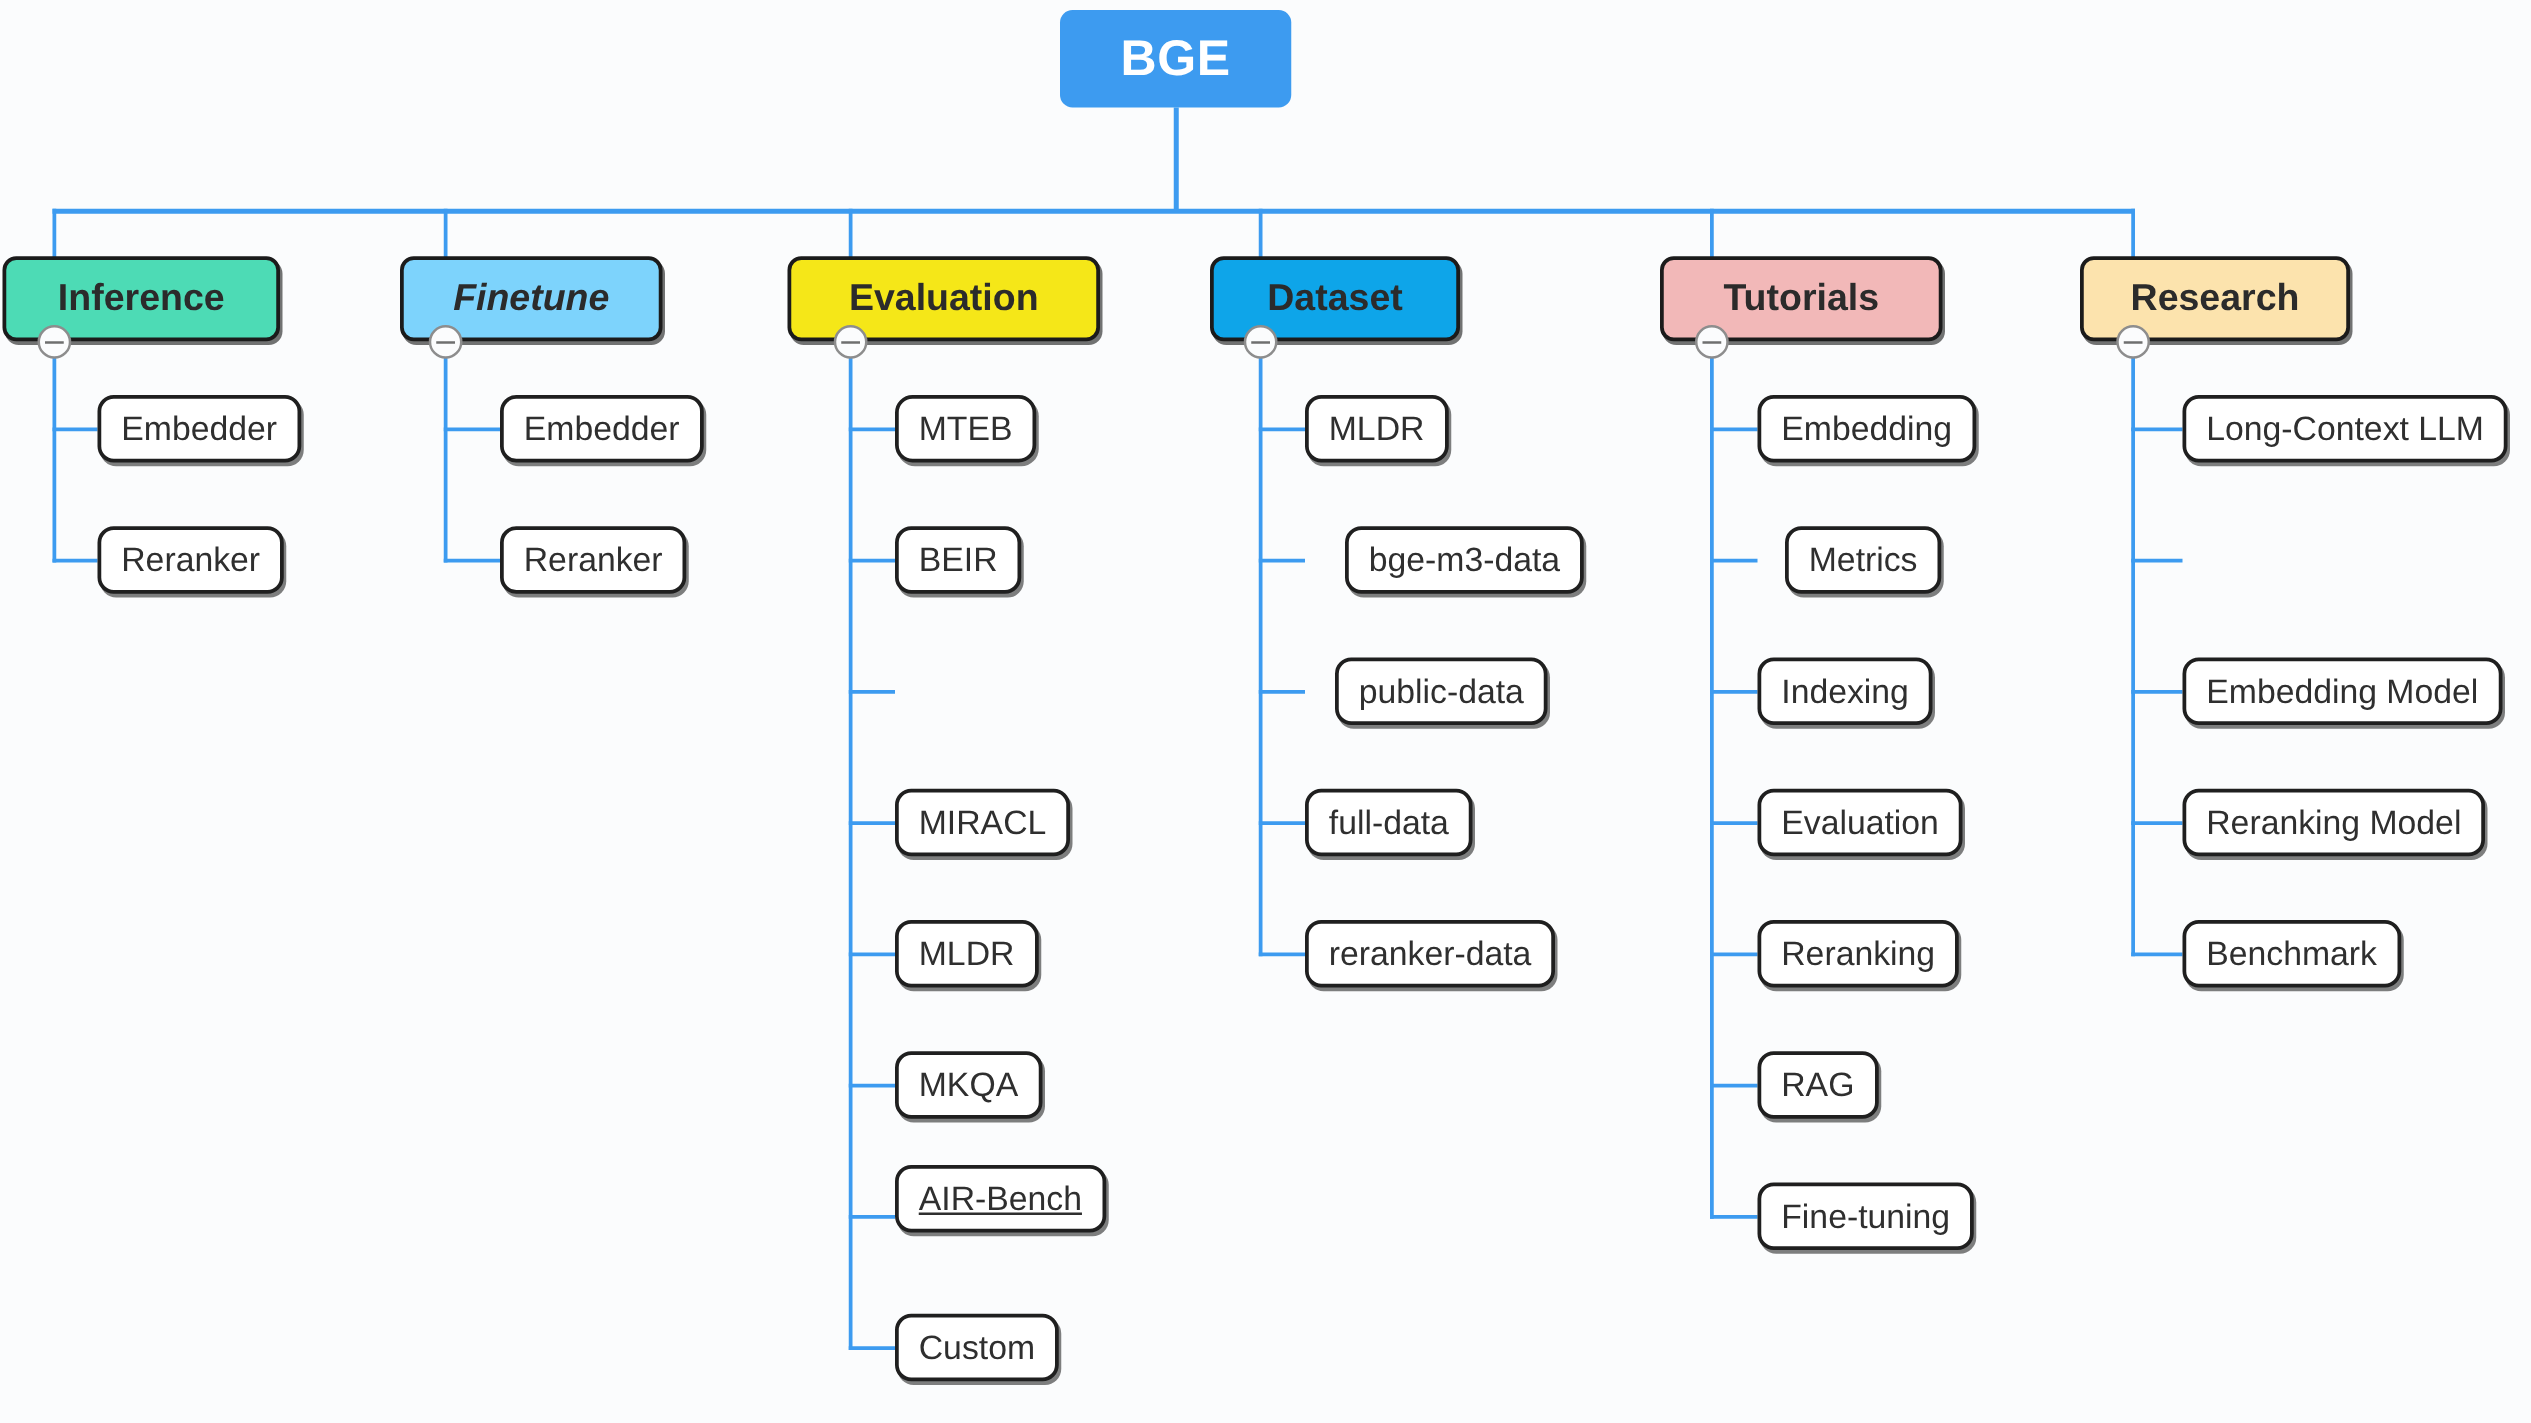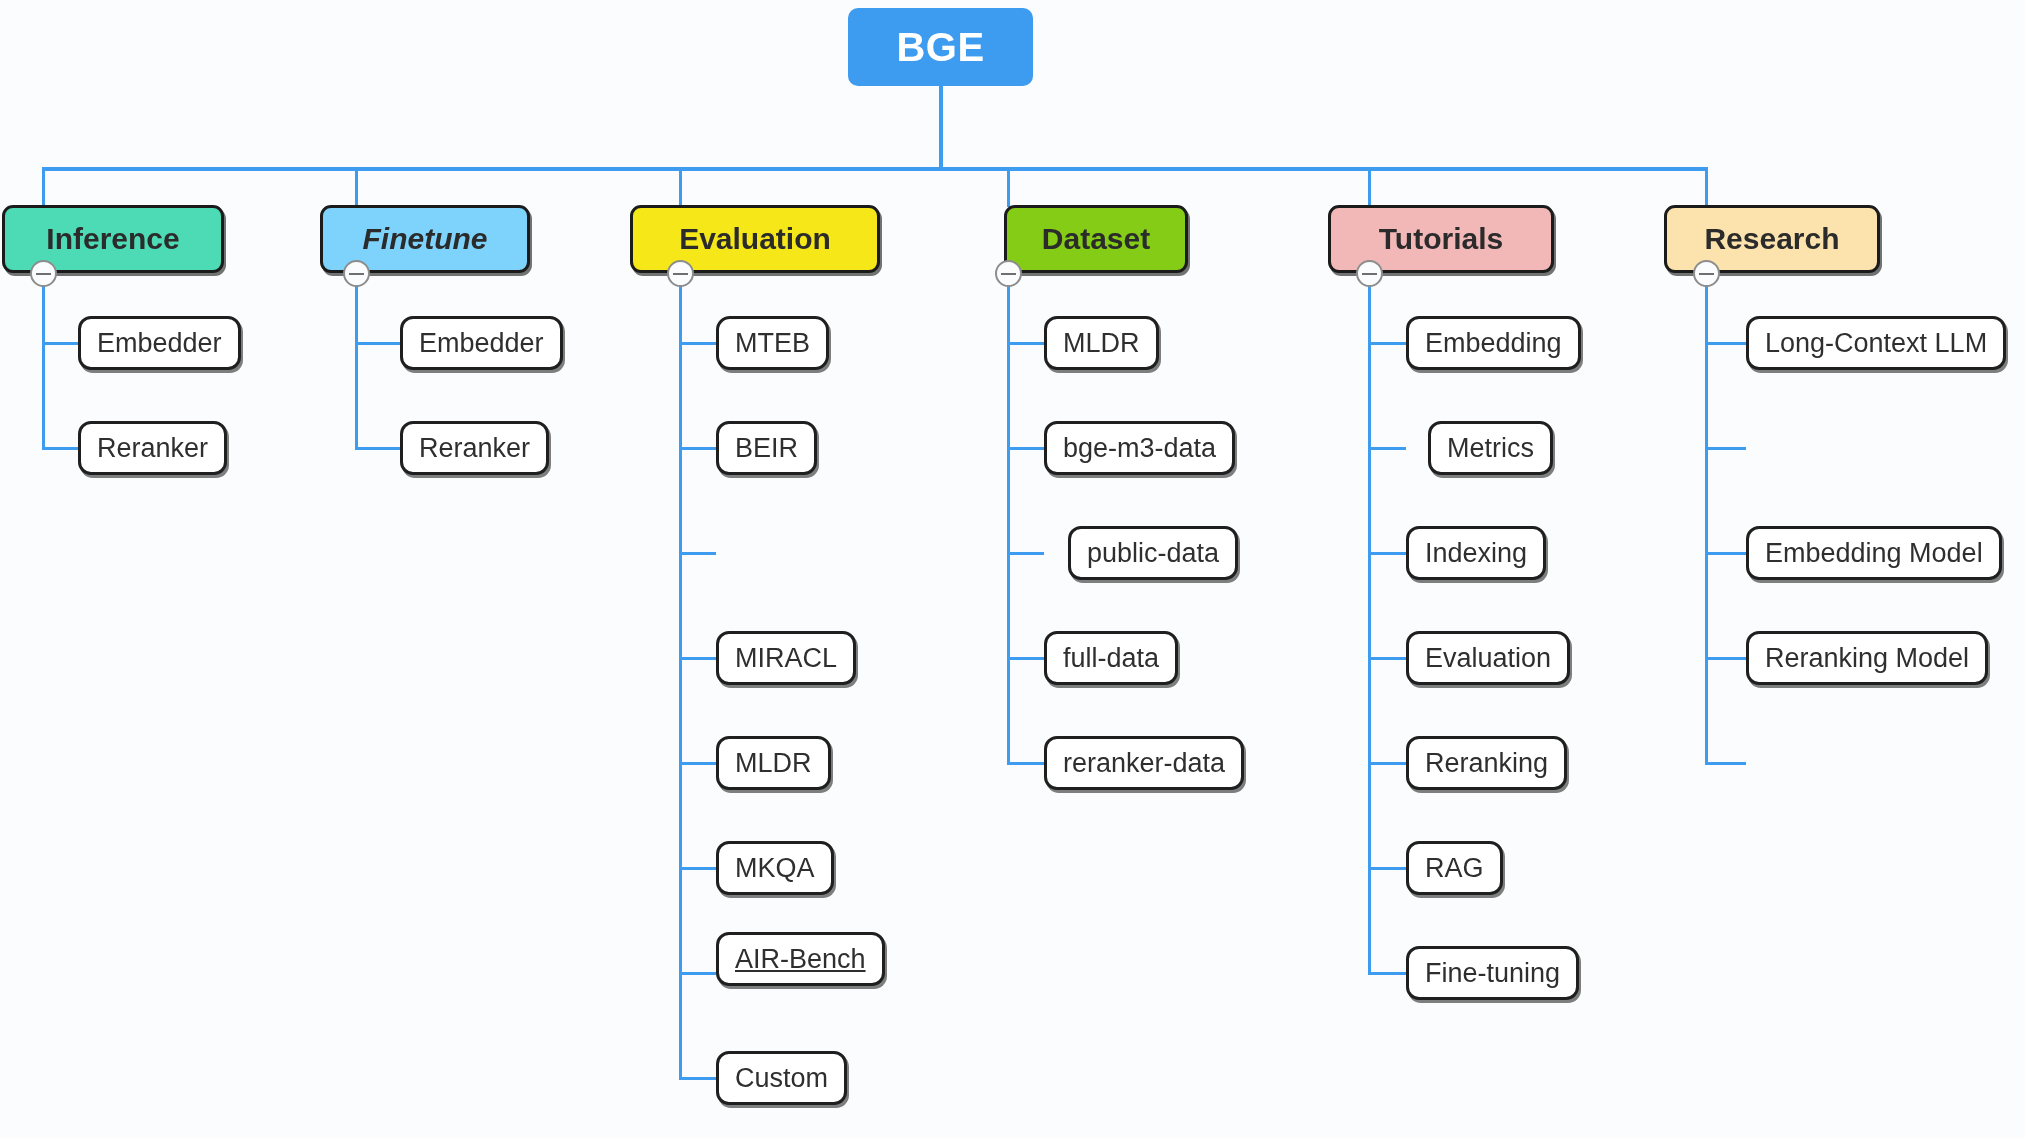--- a/index.html
+++ b/index.html
@@ -138,29 +138,29 @@
     <div class="leaf-node" style="left: 716px; top: 631px;">MIRACL</div>
     <div class="edge-h" style="left: 679px; top: 762px; width: 37px;"></div>
     <div class="leaf-node" style="left: 716px; top: 736px;">MLDR</div>
     <div class="edge-h" style="left: 679px; top: 867px; width: 37px;"></div>
     <div class="leaf-node" style="left: 716px; top: 841px;">MKQA</div>
     <div class="edge-h" style="left: 679px; top: 972px; width: 37px;"></div>
     <div class="leaf-node" style="left: 716px; top: 932px; text-decoration: underline;">AIR-Bench</div>
     <div class="edge-h" style="left: 679px; top: 1077px; width: 37px;"></div>
     <div class="leaf-node" style="left: 716px; top: 1051px;">Custom</div>
     <div class="edge-v" style="left: 1007px; top: 167px; height: 40px;"></div>
-    <div class="cat-node" style="left: 1004px; top: 205px; width: 184px; height: 68px; background: #84cc16;">Dataset</div>
+    <div class="cat-node" style="left: 968px; top: 205px; width: 200px; height: 68px; background: #0ea5e9;">Dataset</div>
     <div class="toggle" style="left: 995px; top: 260px;">
       <div class="bar"></div>
     </div>
     <div class="edge-v" style="left: 1007px; top: 285px; height: 480px;"></div>
     <div class="edge-h" style="left: 1007px; top: 342px; width: 37px;"></div>
     <div class="leaf-node" style="left: 1044px; top: 316px;">MLDR</div>
     <div class="edge-h" style="left: 1007px; top: 447px; width: 37px;"></div>
-    <div class="leaf-node" style="left: 1044px; top: 421px;">bge-m3-data</div>
+    <div class="leaf-node" style="left: 1076px; top: 421px;">bge-m3-data</div>
     <div class="edge-h" style="left: 1007px; top: 552px; width: 37px;"></div>
     <div class="leaf-node" style="left: 1044px; top: 526px; margin-left: 24px;">public-data</div>
     <div class="edge-h" style="left: 1007px; top: 657px; width: 37px;"></div>
     <div class="leaf-node" style="left: 1044px; top: 631px;">full-data</div>
     <div class="edge-h" style="left: 1007px; top: 762px; width: 37px;"></div>
     <div class="leaf-node" style="left: 1044px; top: 736px;">reranker-data</div>
     <div class="edge-v" style="left: 1368px; top: 167px; height: 40px;"></div>
     <div class="cat-node" style="left: 1328px; top: 205px; width: 226px; height: 68px; background: rgb(242, 184, 184);">Tutorials</div>
     <div class="toggle" style="left: 1356px; top: 260px;">
       <div class="bar"></div>
@@ -187,13 +187,14 @@
     </div>
     <div class="edge-v" style="left: 1705px; top: 285px; height: 480px;"></div>
     <div class="edge-h" style="left: 1705px; top: 342px; width: 41px;"></div>
     <div class="leaf-node" style="left: 1746px; top: 316px;">Long-Context LLM</div>
     <div class="edge-h" style="left: 1705px; top: 447px; width: 41px;"></div>
     <div class="edge-h" style="left: 1705px; top: 552px; width: 41px;"></div>
     <div class="leaf-node" style="left: 1746px; top: 526px;">Embedding Model</div>
     <div class="edge-h" style="left: 1705px; top: 657px; width: 41px;"></div>
     <div class="leaf-node" style="left: 1746px; top: 631px;">Reranking Model</div>
     <div class="edge-h" style="left: 1705px; top: 762px; width: 41px;"></div>
+    <div class="leaf-node" style="left: 1746px; top: 736px;">Benchmark</div>
   </div>
 
 </body></html>

